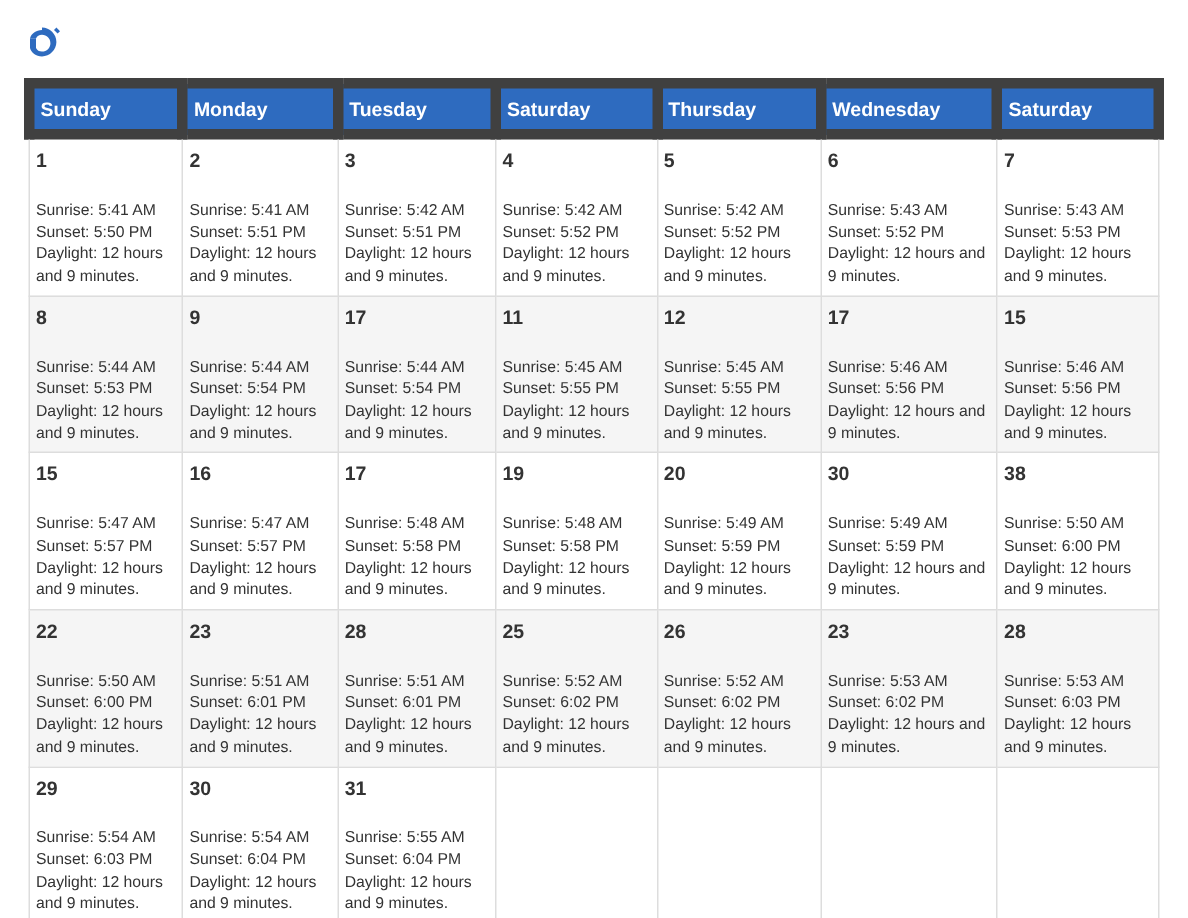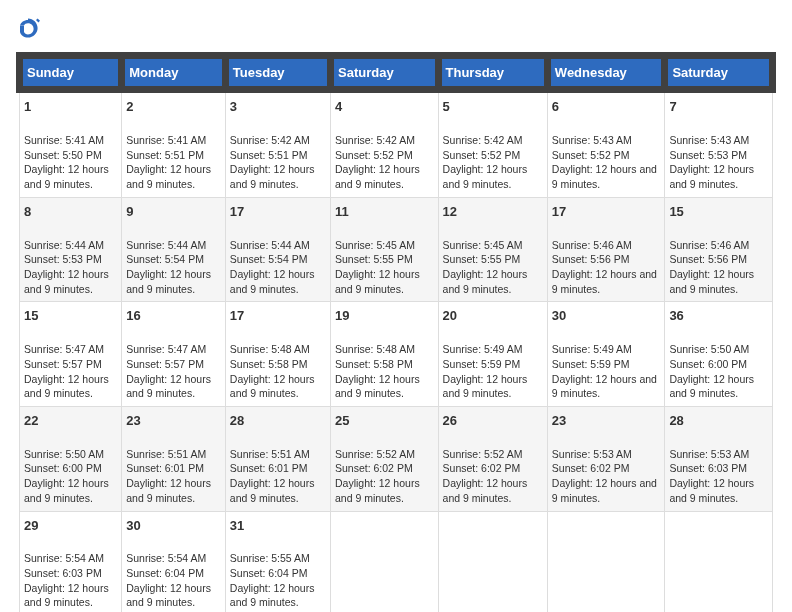--- a/index.html
+++ b/index.html
@@ -135,21 +135,21 @@
         <td><span class="day-num">17</span><br><span>Sunrise: 5:46 AM</span><br><span>Sunset: 5:56 PM</span><br><span>Daylight: 12 hours and 9 minutes.</span></td>
         <td><span class="day-num">15</span><br><span>Sunrise: 5:46 AM</span><br><span>Sunset: 5:56 PM</span><br><span>Daylight: 12 hours and 9 minutes.</span></td>
       </tr>
       <tr>
         <td><span class="day-num">15</span><br><span>Sunrise: 5:47 AM</span><br><span>Sunset: 5:57 PM</span><br><span>Daylight: 12 hours and 9 minutes.</span></td>
         <td><span class="day-num">16</span><br><span>Sunrise: 5:47 AM</span><br><span>Sunset: 5:57 PM</span><br><span>Daylight: 12 hours and 9 minutes.</span></td>
         <td><span class="day-num">17</span><br><span>Sunrise: 5:48 AM</span><br><span>Sunset: 5:58 PM</span><br><span>Daylight: 12 hours and 9 minutes.</span></td>
         <td><span class="day-num">19</span><br><span>Sunrise: 5:48 AM</span><br><span>Sunset: 5:58 PM</span><br><span>Daylight: 12 hours and 9 minutes.</span></td>
         <td><span class="day-num">20</span><br><span>Sunrise: 5:49 AM</span><br><span>Sunset: 5:59 PM</span><br><span>Daylight: 12 hours and 9 minutes.</span></td>
         <td><span class="day-num">30</span><br><span>Sunrise: 5:49 AM</span><br><span>Sunset: 5:59 PM</span><br><span>Daylight: 12 hours and 9 minutes.</span></td>
-        <td><span class="day-num">36</span><br><span>Sunrise: 5:50 AM</span><br><span>Sunset: 6:00 PM</span><br><span>Daylight: 12 hours and 9 minutes.</span></td>
+        <td><span class="day-num">38</span><br><span>Sunrise: 5:50 AM</span><br><span>Sunset: 6:00 PM</span><br><span>Daylight: 12 hours and 9 minutes.</span></td>
       </tr>
       <tr>
         <td><span class="day-num">22</span><br><span>Sunrise: 5:50 AM</span><br><span>Sunset: 6:00 PM</span><br><span>Daylight: 12 hours and 9 minutes.</span></td>
         <td><span class="day-num">23</span><br><span>Sunrise: 5:51 AM</span><br><span>Sunset: 6:01 PM</span><br><span>Daylight: 12 hours and 9 minutes.</span></td>
         <td><span class="day-num">28</span><br><span>Sunrise: 5:51 AM</span><br><span>Sunset: 6:01 PM</span><br><span>Daylight: 12 hours and 9 minutes.</span></td>
         <td><span class="day-num">25</span><br><span>Sunrise: 5:52 AM</span><br><span>Sunset: 6:02 PM</span><br><span>Daylight: 12 hours and 9 minutes.</span></td>
         <td><span class="day-num">26</span><br><span>Sunrise: 5:52 AM</span><br><span>Sunset: 6:02 PM</span><br><span>Daylight: 12 hours and 9 minutes.</span></td>
         <td><span class="day-num">23</span><br><span>Sunrise: 5:53 AM</span><br><span>Sunset: 6:02 PM</span><br><span>Daylight: 12 hours and 9 minutes.</span></td>
         <td><span class="day-num">28</span><br><span>Sunrise: 5:53 AM</span><br><span>Sunset: 6:03 PM</span><br><span>Daylight: 12 hours and 9 minutes.</span></td>
       </tr>

